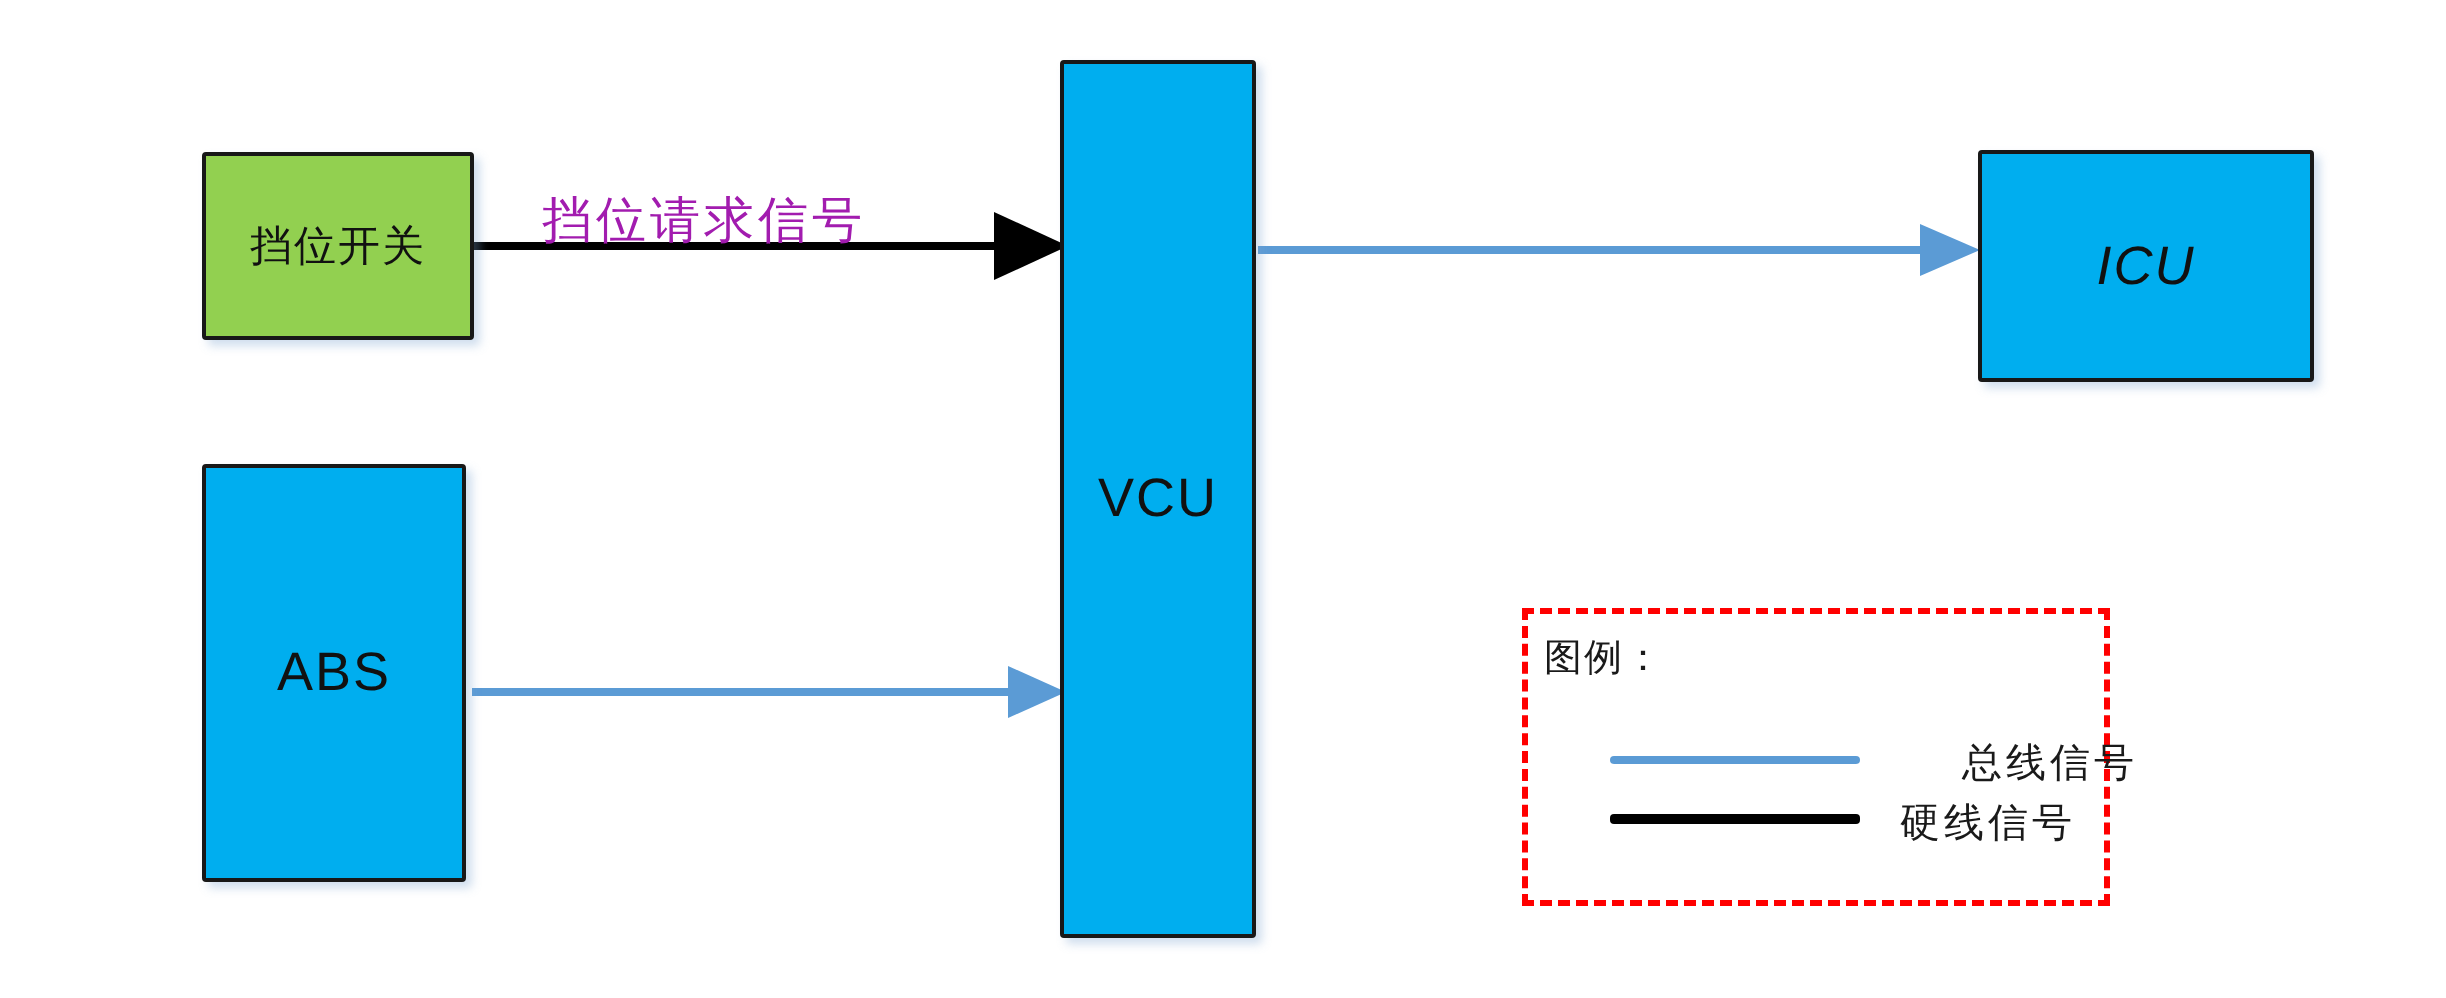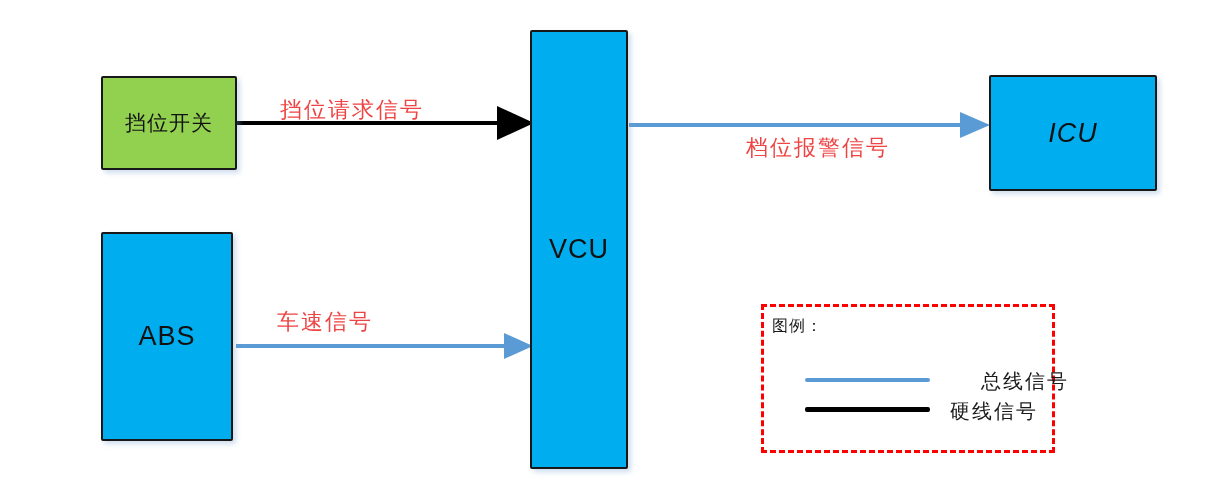--- a/index.html
+++ b/index.html
@@ -44,42 +44,42 @@
   svg.arrows {
     position: absolute;
     left: 0; top: 0;
     width: 1223px;
     height: 499px;
     pointer-events: none;
   }
   .edge-label {
     position: absolute;
     transform: translate(-50%, -50%);
-    font-size: 22px;
+    font-size: 25px;
     letter-spacing: 2px;
     white-space: nowrap;
-    color: #ef4444;
+    color: #a21caf;
   }
   #edge-label-gear  { left: 352px; top: 110px; }
   #edge-label-speed { left: 325px; top: 322px; }
   #edge-label-actual{ left: 818px; top: 104px; }
   #edge-label-alarm { left: 818px; top: 148px; }
 
   .legend {
     position: absolute;
     left: 761px; top: 304px;
     width: 294px; height: 149px;
     border: 3px dashed #FF0000;
     box-sizing: border-box;
     background: #ffffff;
   }
   .legend-title {
     position: absolute;
     left: 8px; top: 9px;
-    font-size: 16px;
+    font-size: 19px;
     letter-spacing: 1px;
     text-align: center;
   }
   .legend-swatch {
     position: absolute;
     left: 41px;
     width: 125px;
     height: 4px;
     border-radius: 2px;
   }
@@ -128,22 +128,20 @@
 
   <div class="node" id="node-vcu" style="background: rgb(0, 174, 239);">
     <span class="node-label big">VCU</span>
   </div>
 
   <div class="node" id="node-icu" style="background: rgb(0, 174, 239);">
     <span class="node-label big">ICU</span>
   </div>
 
   <div class="edge-label" id="edge-label-gear">挡位请求信号</div>
-  <div class="edge-label" id="edge-label-speed">车速信号</div>
-  <div class="edge-label" id="edge-label-alarm">档位报警信号</div>
 
   <div class="legend">
     <div class="legend-title">图例：</div>
 
     <div class="legend-swatch" id="legend-swatch-bus" style="background: rgb(91, 155, 213);"></div>
     <div class="legend-item-label" id="legend-label-bus">总线信号</div>
 
     <div class="legend-swatch" id="legend-swatch-hard" style="background: rgb(0, 0, 0);"></div>
     <div class="legend-item-label" id="legend-label-hard">硬线信号</div>
   </div>

